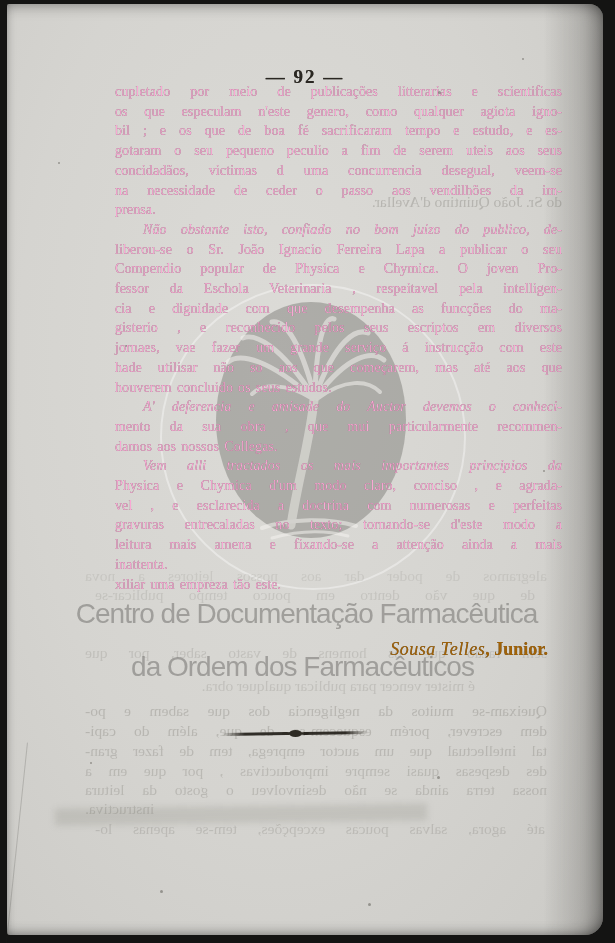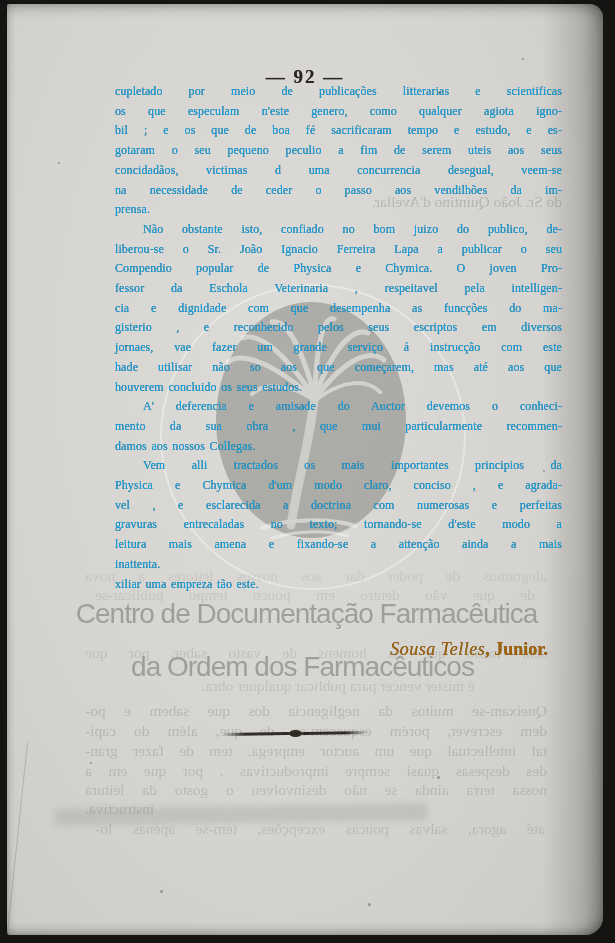--- a/index.html
+++ b/index.html
@@ -48,27 +48,27 @@
   }
   
   .content{position:absolute;inset:0;z-index:4;}
   .page-number{
     position:absolute;left:235px;top:50px;width:140px;
     text-align:center;font-size:19px;font-weight:bold;color:#2a2722;
     letter-spacing:2px;text-shadow:0 0 0.5px rgba(42,39,34,0.7);margin-top:16px;
   }
   .text-block{position:absolute;left:115px;top:82px;width:447px;}
   .line{
-    font-size:12px;line-height:19.7px;color:#0ea5e9;
+    font-size:14px;line-height:19.7px;color:#f9a8d4;
     word-spacing:1.5px;letter-spacing:0.1px;
     text-align:justify;text-align-last:justify;
     text-shadow:0 0 0.4px rgba(46,43,36,0.75);
   }
   .line.last{text-align-last:left;}
-  .line.indent{text-indent:28px;}
+  .line.indent{text-indent:28px;font-style:italic;}
   .signature{
     position:absolute;right:67px;top:639px;
     font-size:18px;color:#a16207;text-shadow:0 0 0.4px rgba(46,43,36,0.75);
   }
   .sig-name{font-style:italic;letter-spacing:0.5px;}
   .sig-suffix{font-weight:bold;}
   .divider{
     position:absolute;left:222px;top:729px;width:146px;height:9px;
     display:flex;align-items:center;transform:rotate(-0.7deg);z-index:4;
   }

